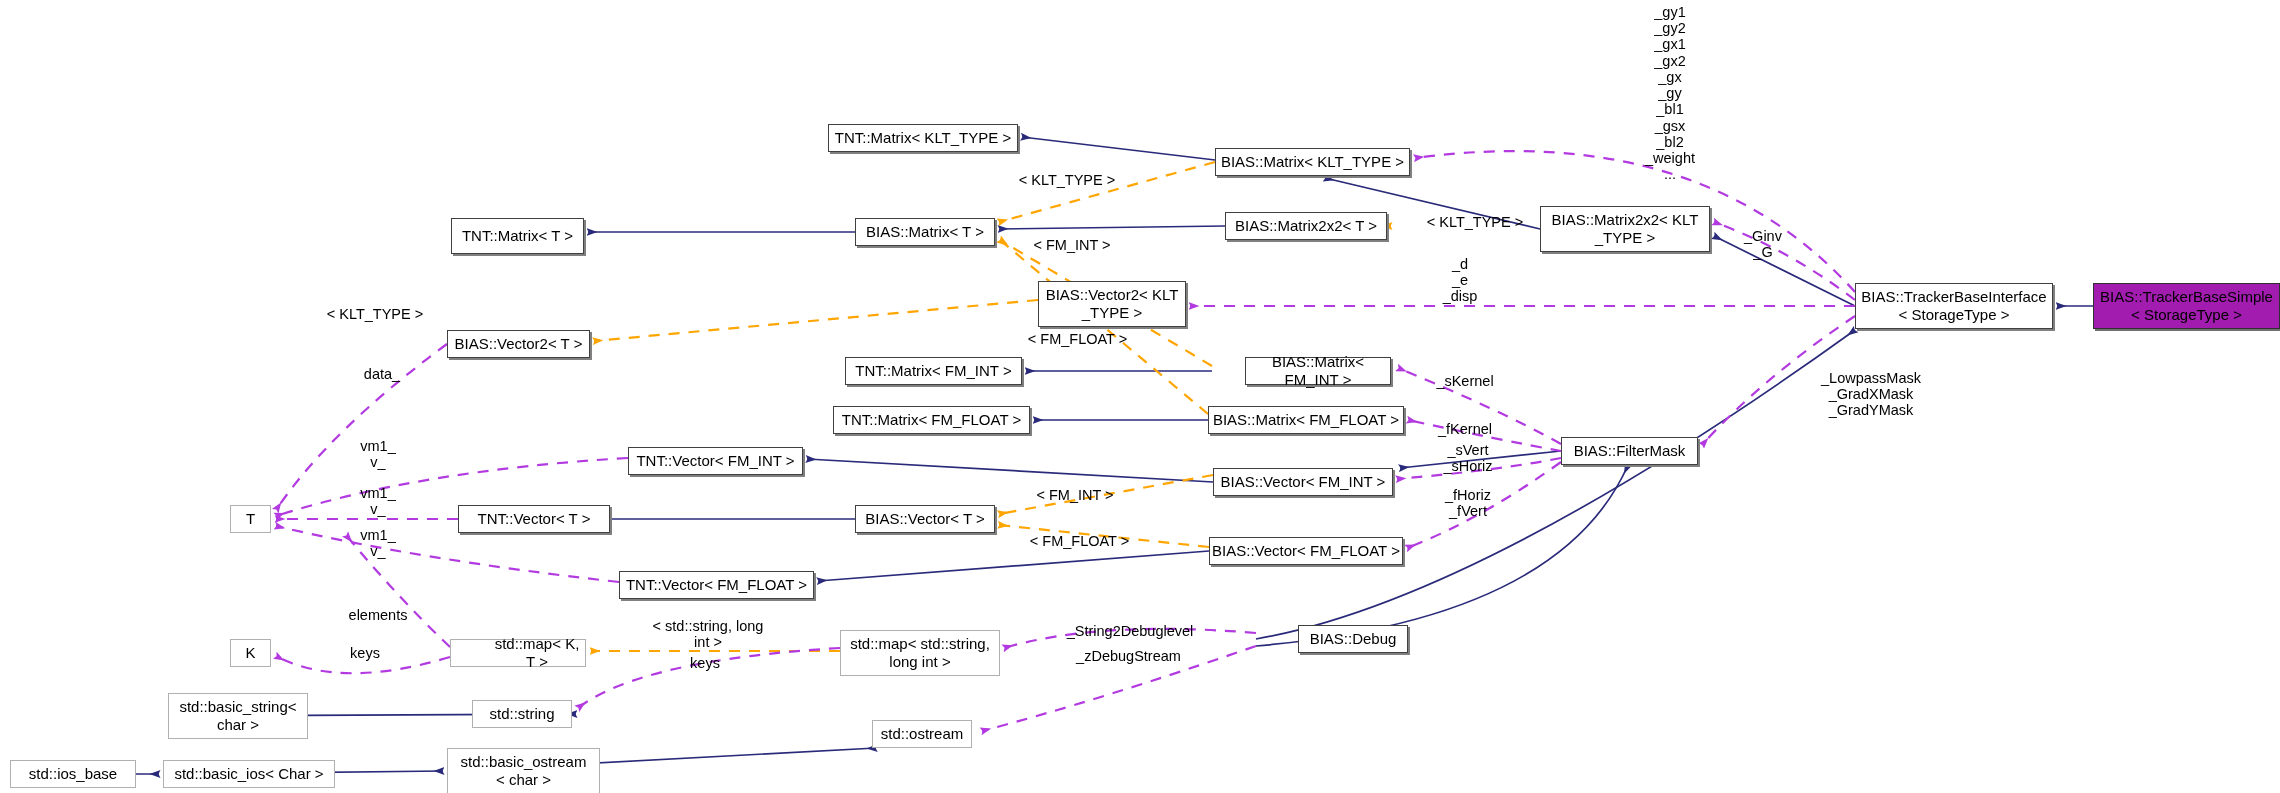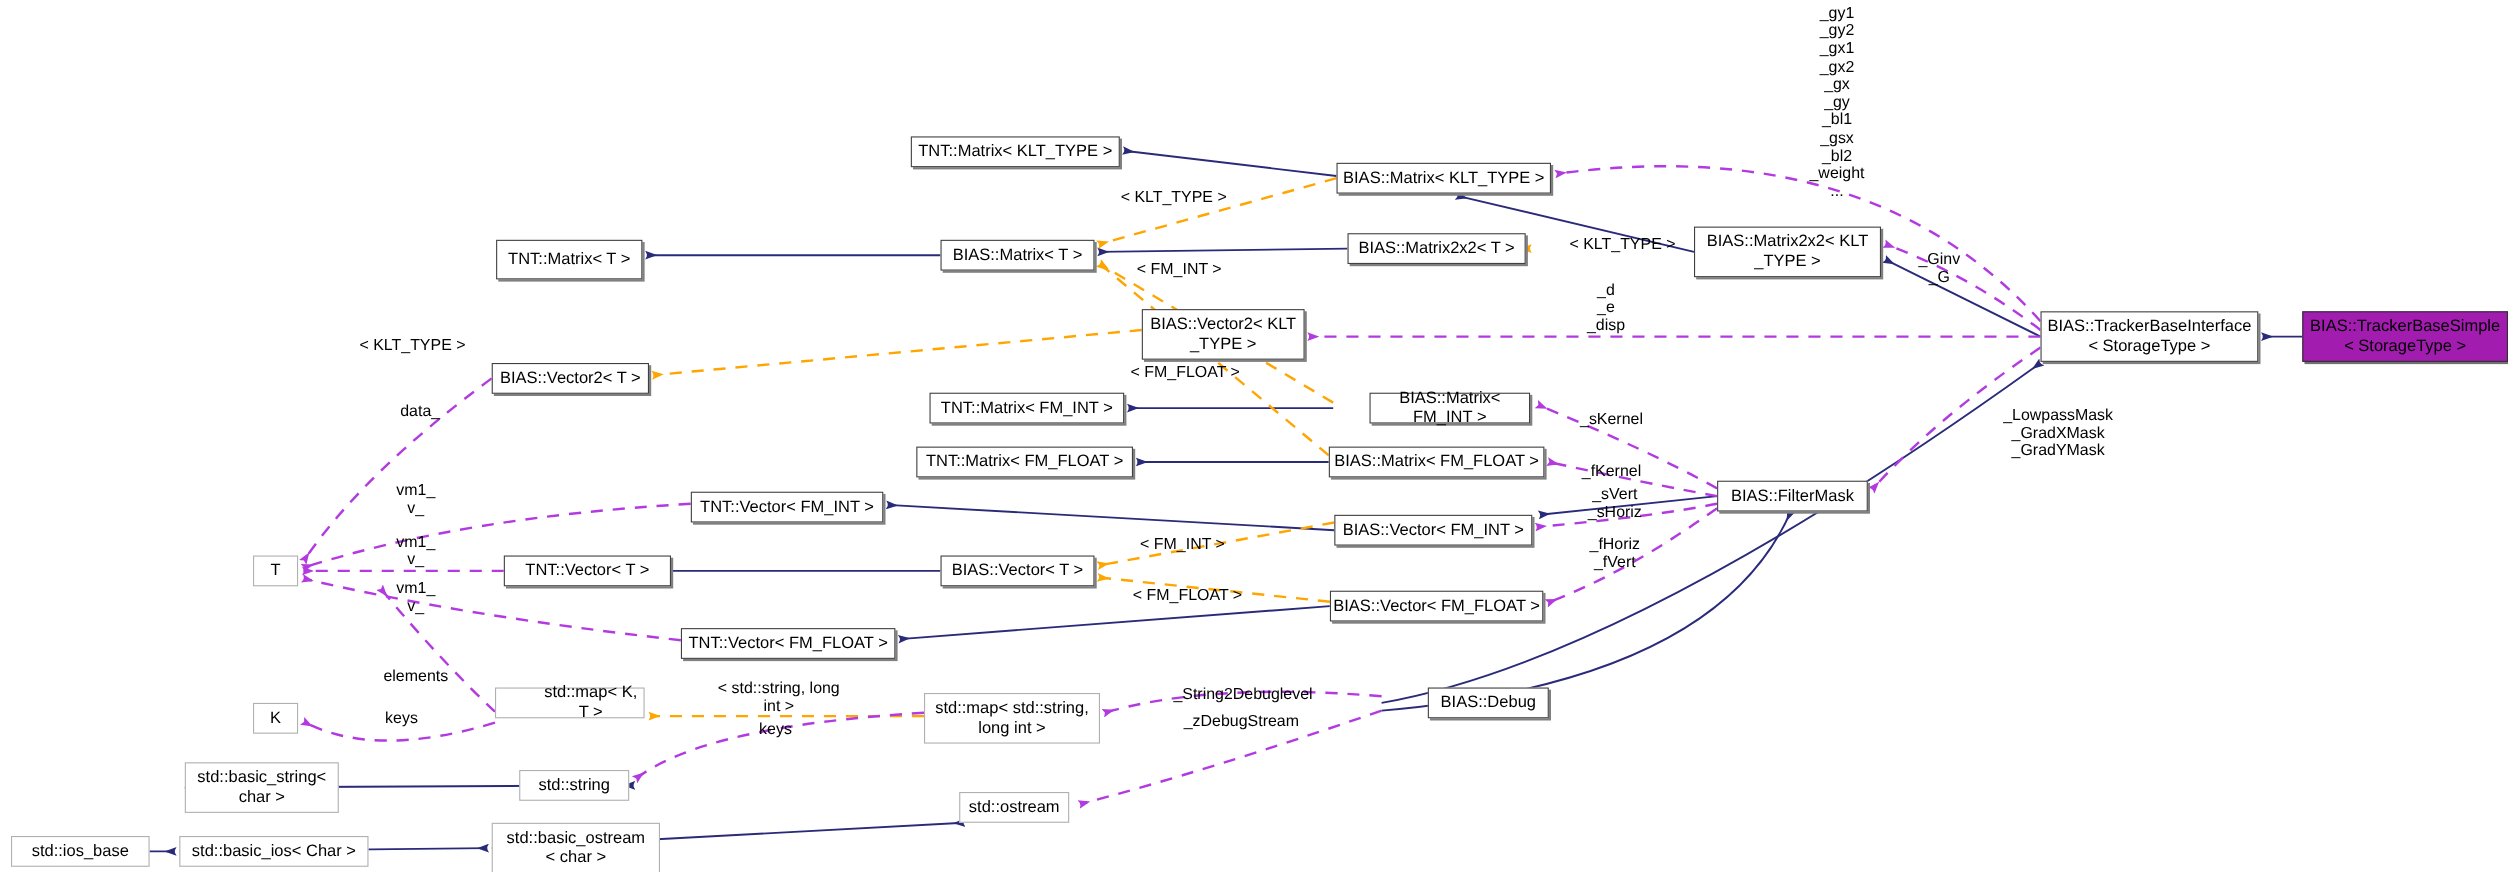--- a/index.html
+++ b/index.html
@@ -125,21 +125,21 @@
   <div class="node solidbox" style="left:855px;top:505px;width:140px;height:28px;">BIAS::Vector&lt; T &gt;</div>
   <div class="node solidbox" style="left:1209px;top:537px;width:194px;height:28px;">BIAS::Vector&lt; FM_FLOAT &gt;</div>
   <div class="node solidbox" style="left:619px;top:571px;width:195px;height:28px;">TNT::Vector&lt; FM_FLOAT &gt;</div>
   <div class="node solidbox" style="left:1561px;top:437px;width:137px;height:28px;">BIAS::FilterMask</div>
   <div class="node solidbox" style="left:1855px;top:283px;width:198px;height:46px;">BIAS::TrackerBaseInterface
 &lt; StorageType &gt;</div>
   <div class="node highlight" style="left:2093px;top:283px;width:187px;height:46px;">BIAS::TrackerBaseSimple
 &lt; StorageType &gt;</div>
   <div class="node plainbox" style="left:230px;top:505px;width:41px;height:28px;">T</div>
   <div class="node plainbox" style="left:230px;top:639px;width:41px;height:28px;">K</div>
-  <div class="node plainbox" style="left:450px;top:625px;width:136px;height:28px;padding-left:38px;">std::map&lt; K, T &gt;</div>
+  <div class="node plainbox" style="left:450px;top:639px;width:136px;height:28px;padding-left:38px;">std::map&lt; K, T &gt;</div>
   <div class="node plainbox" style="left:840px;top:630px;width:160px;height:46px;">std::map&lt; std::string,
  long int &gt;</div>
   <div class="node solidbox" style="left:1256px;top:625px;width:110px;height:28px;margin-left:42px;">BIAS::Debug</div>
   <div class="node plainbox" style="left:168px;top:693px;width:140px;height:46px;">std::basic_string&lt;
  char &gt;</div>
   <div class="node plainbox" style="left:472px;top:700px;width:100px;height:28px;">std::string</div>
   <div class="node plainbox" style="left:872px;top:720px;width:100px;height:28px;">std::ostream</div>
   <div class="node plainbox" style="left:10px;top:760px;width:126px;height:28px;">std::ios_base</div>
   <div class="node plainbox" style="left:163px;top:760px;width:172px;height:28px;">std::basic_ios&lt; Char &gt;</div>
   <div class="node plainbox" style="left:447px;top:748px;width:153px;height:46px;">std::basic_ostream

